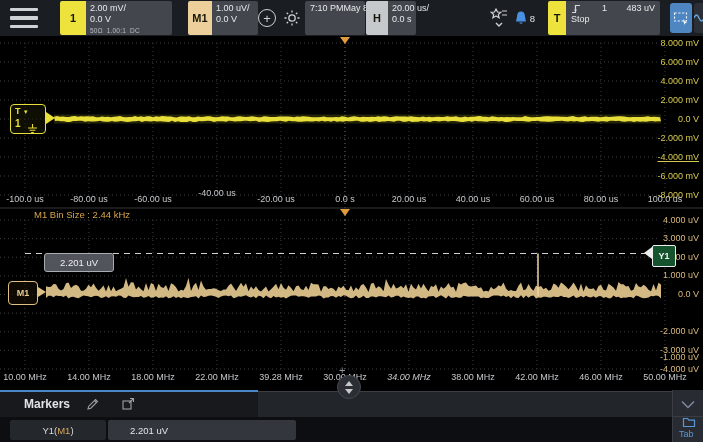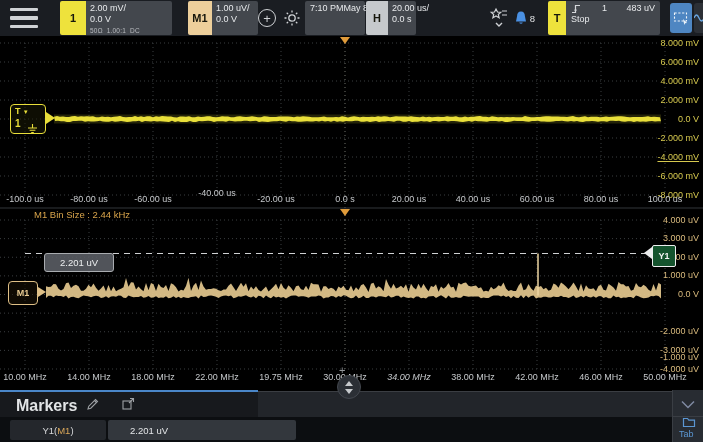--- a/index.html
+++ b/index.html
@@ -53,21 +53,21 @@
   display:flex;flex-direction:column;align-items:center;justify-content:center;gap:3px;cursor:pointer;z-index:6}
 #updown-btn .u{width:0;height:0;border-left:4px solid transparent;border-right:4px solid transparent;border-bottom:5px solid #c6c9cc}
 #updown-btn .d{width:0;height:0;border-left:4px solid transparent;border-right:4px solid transparent;border-top:5px solid #c6c9cc}
 
 
 #tabline-blue{left:0;top:390px;width:258px;height:2px;background:#4a86c8}
 #tabline-gray{left:258px;top:391px;width:414px;height:1px;background:#3b3e43}
 #tabrow-active{left:0;top:392px;width:258px;height:25px;background:#17191d}
 #tabrow-rest{left:258px;top:392px;width:414px;height:25px;background:#22252a}
 #row2{left:0;top:417px;width:672px;height:25px;background:#0c0e11}
-#markers-label{left:16px;top:397px;font-size:16px;font-weight:bold;color:#e2e4e6;cursor:pointer}
+#markers-label{left:24px;top:397px;font-size:12px;font-weight:bold;color:#e2e4e6;cursor:pointer}
 #chip-name{left:10px;top:420px;width:96px;height:20px;background:#24272c;border-radius:2px;display:flex;align-items:center;justify-content:center;font-size:9.5px;color:#d6d8da;cursor:pointer}
 #chip-name .src{color:#d9a75a}
 #chip-value{left:108px;top:420px;width:188px;height:20px;background:#33373d;border-radius:2px;display:flex;align-items:center;font-size:9.5px;color:#e4e6e8;padding-left:22px;cursor:pointer}
 #right-strip{left:672px;top:390px;width:31px;height:52px;background:#282c32;border-left:1px solid #3a3e44}
 #strip-div{left:672px;top:416px;width:31px;height:1px;background:#3a3e44}
 #tab-label{left:679px;top:429px;font-size:9px;color:#5b96d2;cursor:pointer}
 </style>
 </head>
 <body>
 
@@ -253,21 +253,21 @@
       <div class="tick" style="left: 443px; top: 194px;">40.00 us</div>
       <div class="tick" style="left: 507px; top: 194px;">60.00 us</div>
       <div class="tick" style="left: 571px; top: 194px;">80.00 us</div>
       <div class="tick" style="left: 635px; top: 194px;">100.0 us</div>
     </div>
   <div id="freq-axis">
       <div class="tick" style="left: -5px; top: 372px;">10.00 MHz</div>
       <div class="tick" style="left: 59px; top: 372px;">14.00 MHz</div>
       <div class="tick" style="left: 123px; top: 372px;">18.00 MHz</div>
       <div class="tick" style="left: 187px; top: 372px;">22.00 MHz</div>
-      <div class="tick" style="left: 251px; top: 372px;">19.75 MHz</div>
+      <div class="tick" style="left: 251px; top: 372px;">39.28 MHz</div>
       <div class="tick" style="left: 315px; top: 372px;">30.00 MHz</div>
       <div class="tick" style="left: 379px; top: 372px; font-style: italic;">34.00 MHz</div>
       <div class="tick" style="left: 443px; top: 372px;">38.00 MHz</div>
       <div class="tick" style="left: 507px; top: 372px;">42.00 MHz</div>
       <div class="tick" style="left: 571px; top: 372px;">46.00 MHz</div>
       <div class="tick" style="left: 635px; top: 372px;">50.00 MHz</div>
     </div>
 
   <div class="abs otri" style="left:340px;top:37px"></div>
   <div class="abs otri" style="left:340px;top:209px"></div>

